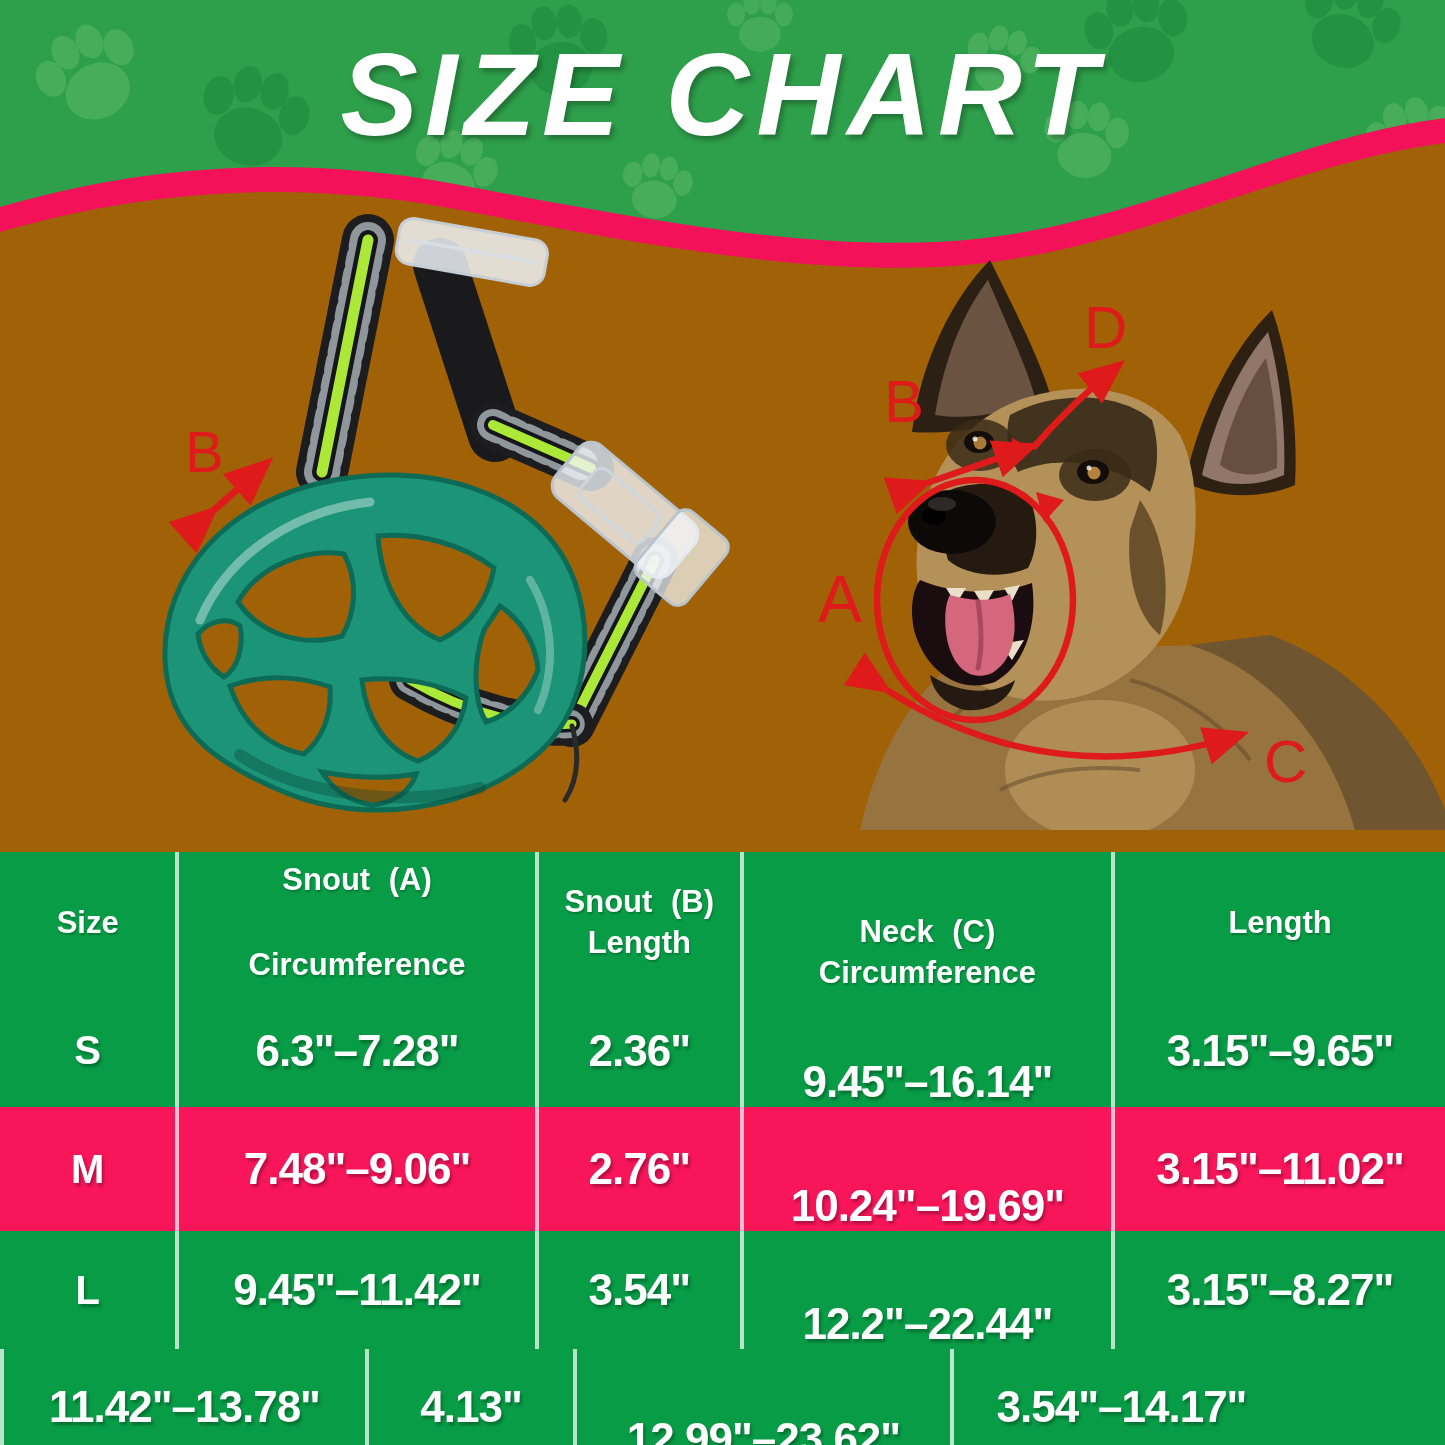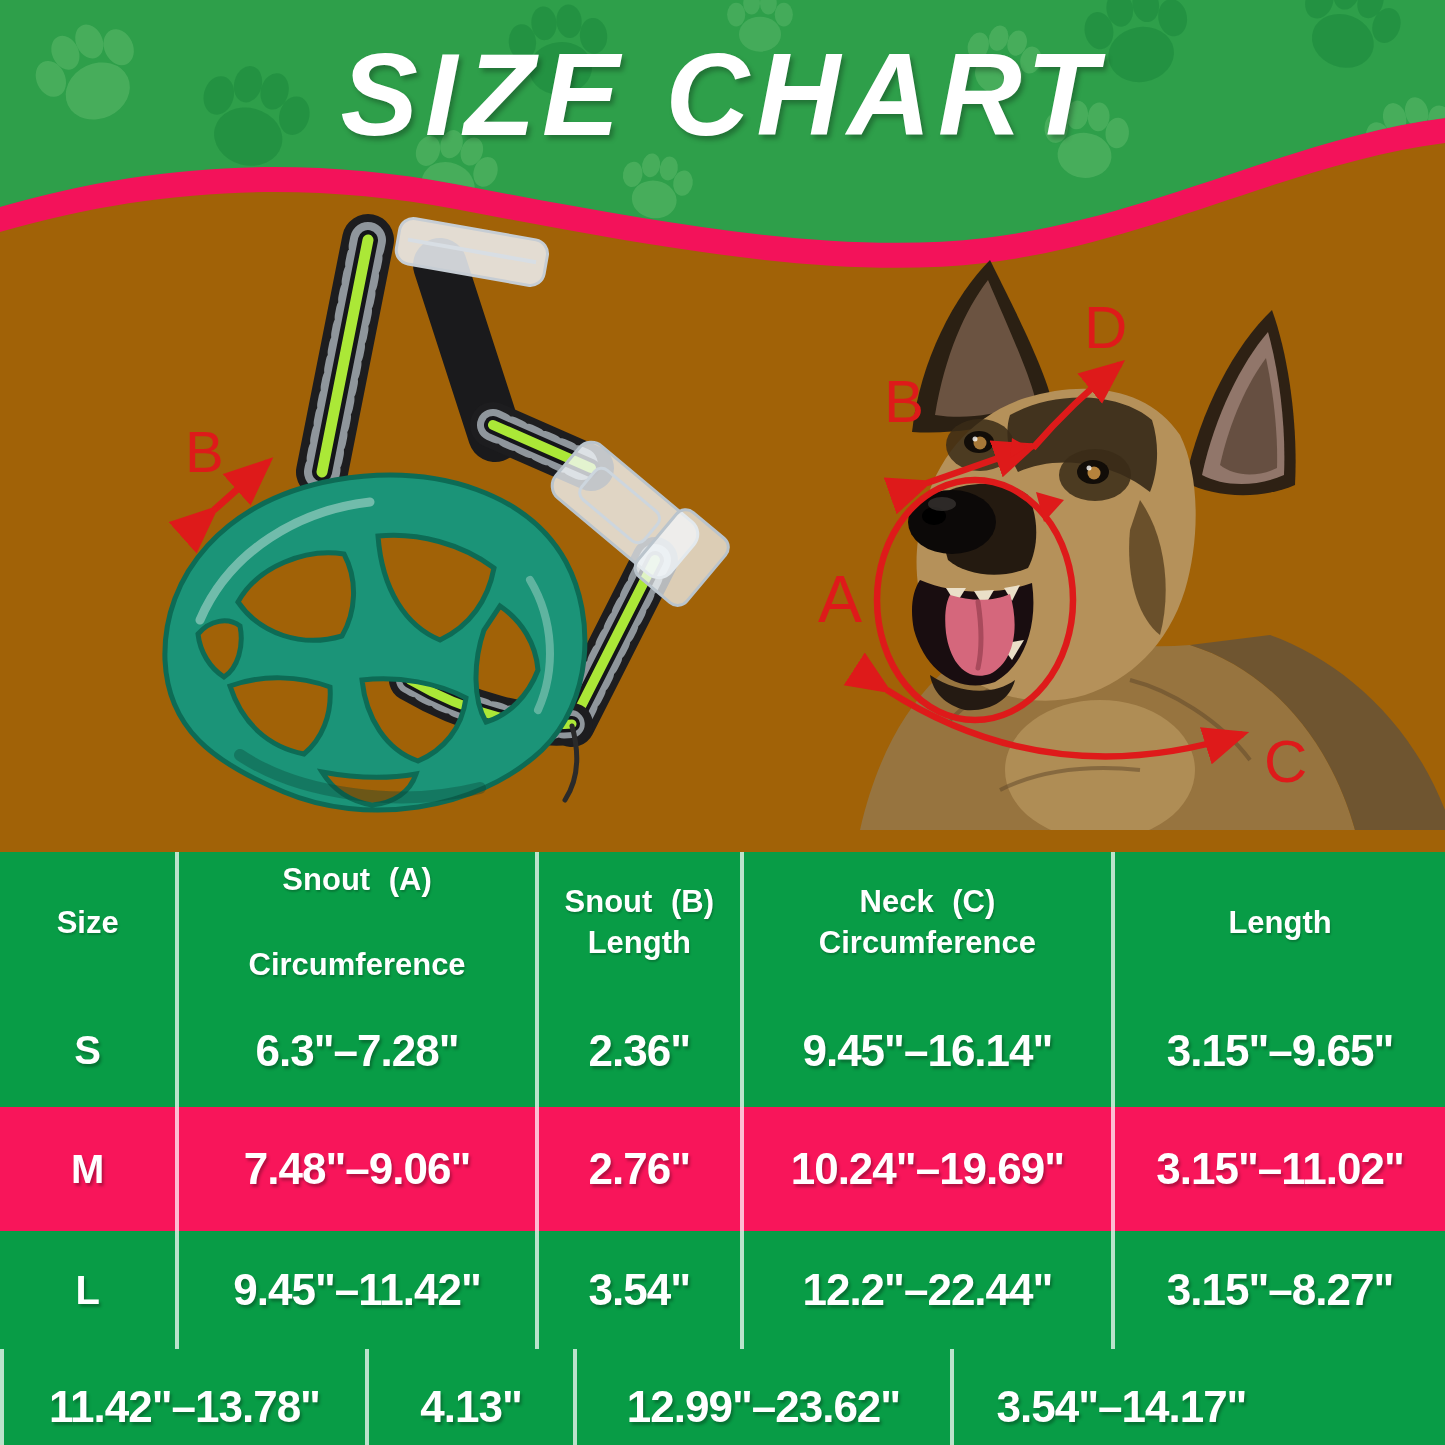--- a/index.html
+++ b/index.html
@@ -30,21 +30,21 @@
   .trow.r1{height:124px;background:#F8155A;}
   .trow.r2{height:118px;}
   .trow.r3{height:115px;}
   .cell{
     display:flex;flex-direction:column;align-items:center;justify-content:center;
     box-sizing:border-box;text-align:center;
   }
   .c0{width:178px;}
   .c1{width:365px;gap:44px;}
   .c2{width:208px;}
-  .c3{width:377px;}
+  .c3{width:377px;justify-content:flex-end;}
   .c4{width:339px;}
   .c1,.c2,.c3,.c4{border-left:4px solid rgba(255,255,255,0.72);}
   .thead .cell{font-size:31px;font-weight:bold;line-height:1.32;
     text-shadow:1px 2px 2px rgba(0,0,0,0.22);}
   .thead .hline1{word-spacing:10px;}
   .val{font-size:44px;font-weight:bold;letter-spacing:-1px;
     text-shadow:2px 3px 3px rgba(0,0,0,0.28);}
   .sizev{font-size:40px;font-weight:bold;text-shadow:2px 3px 3px rgba(0,0,0,0.28);}
 </style>
 </head>

